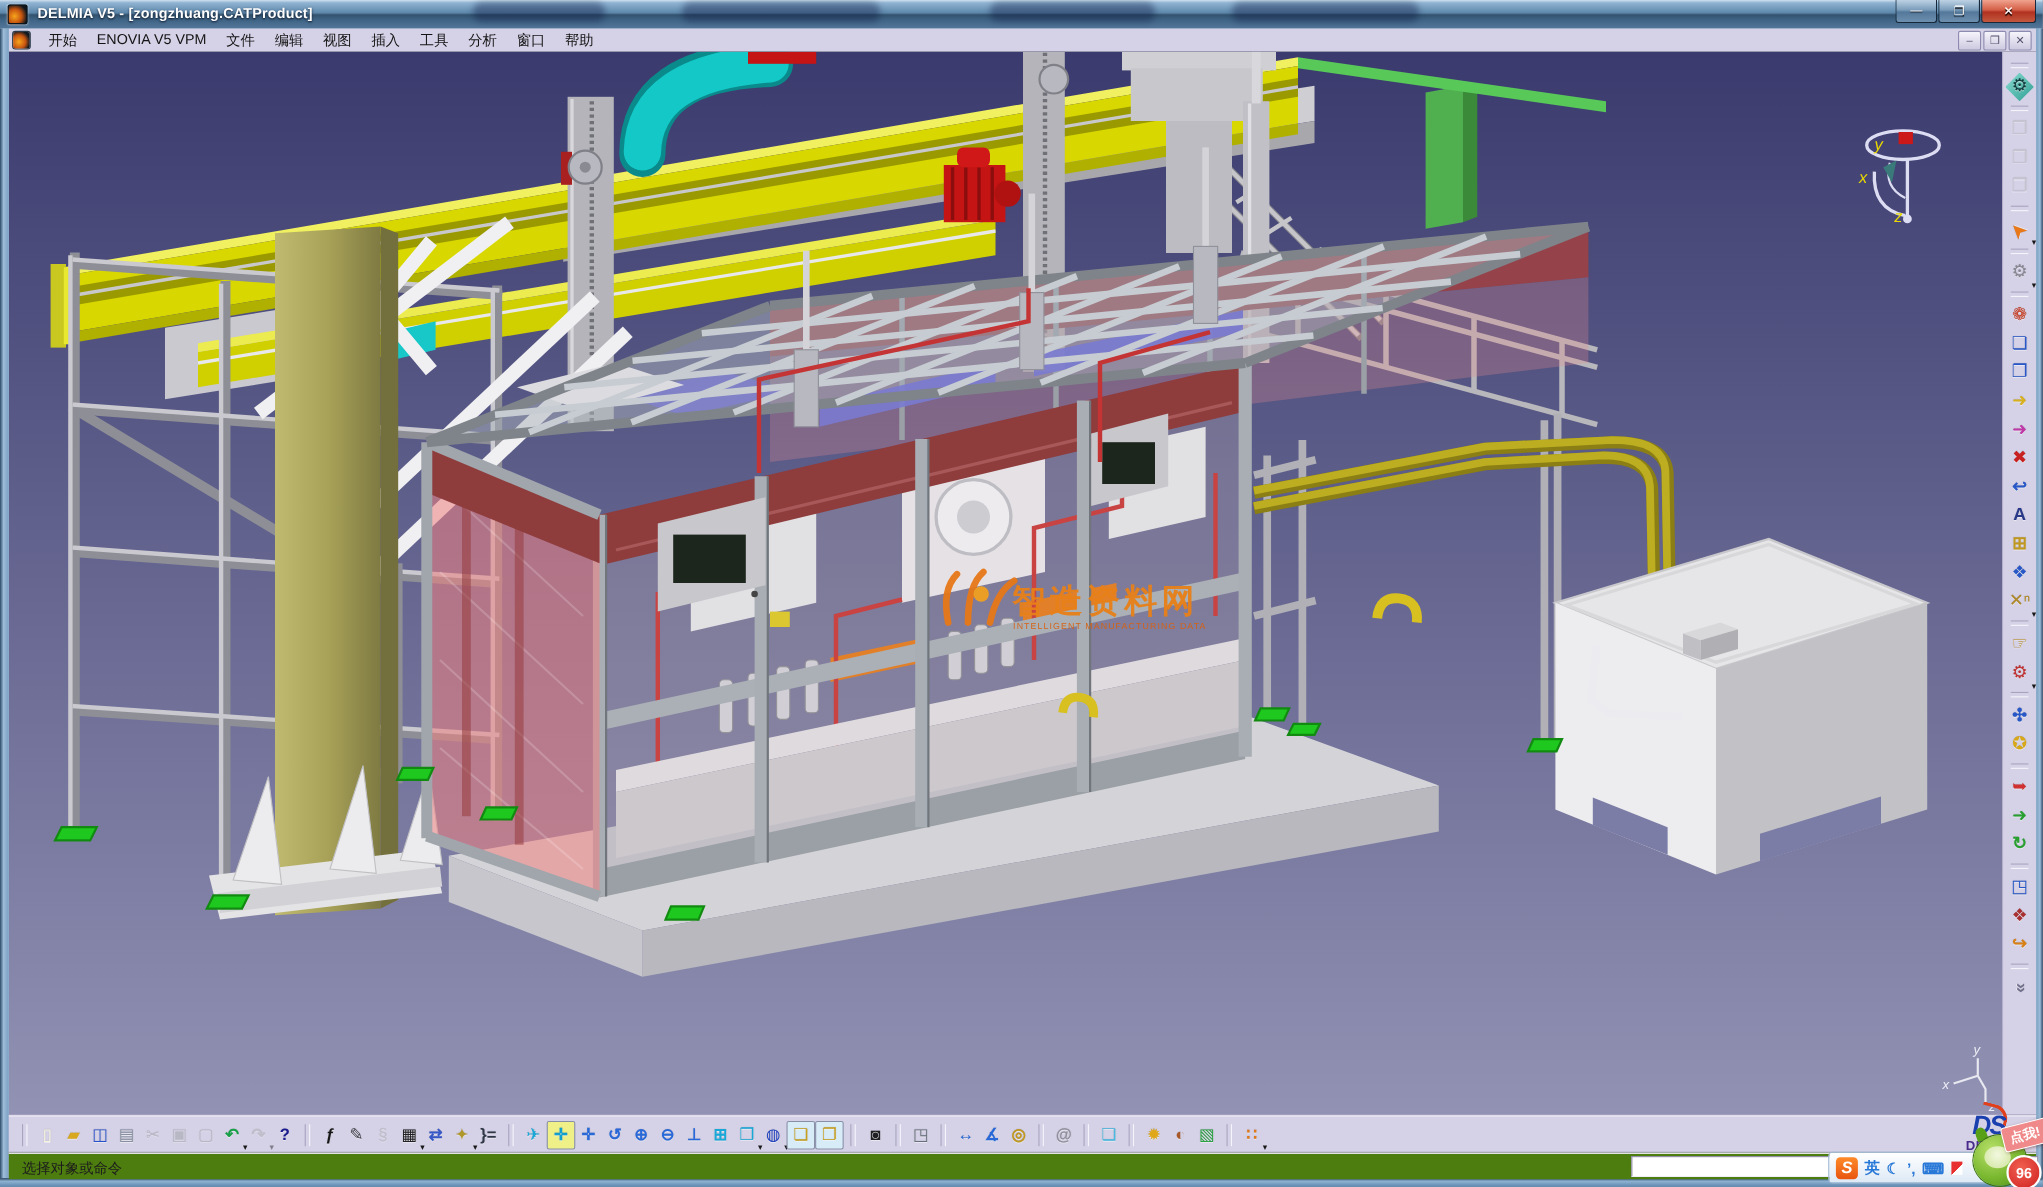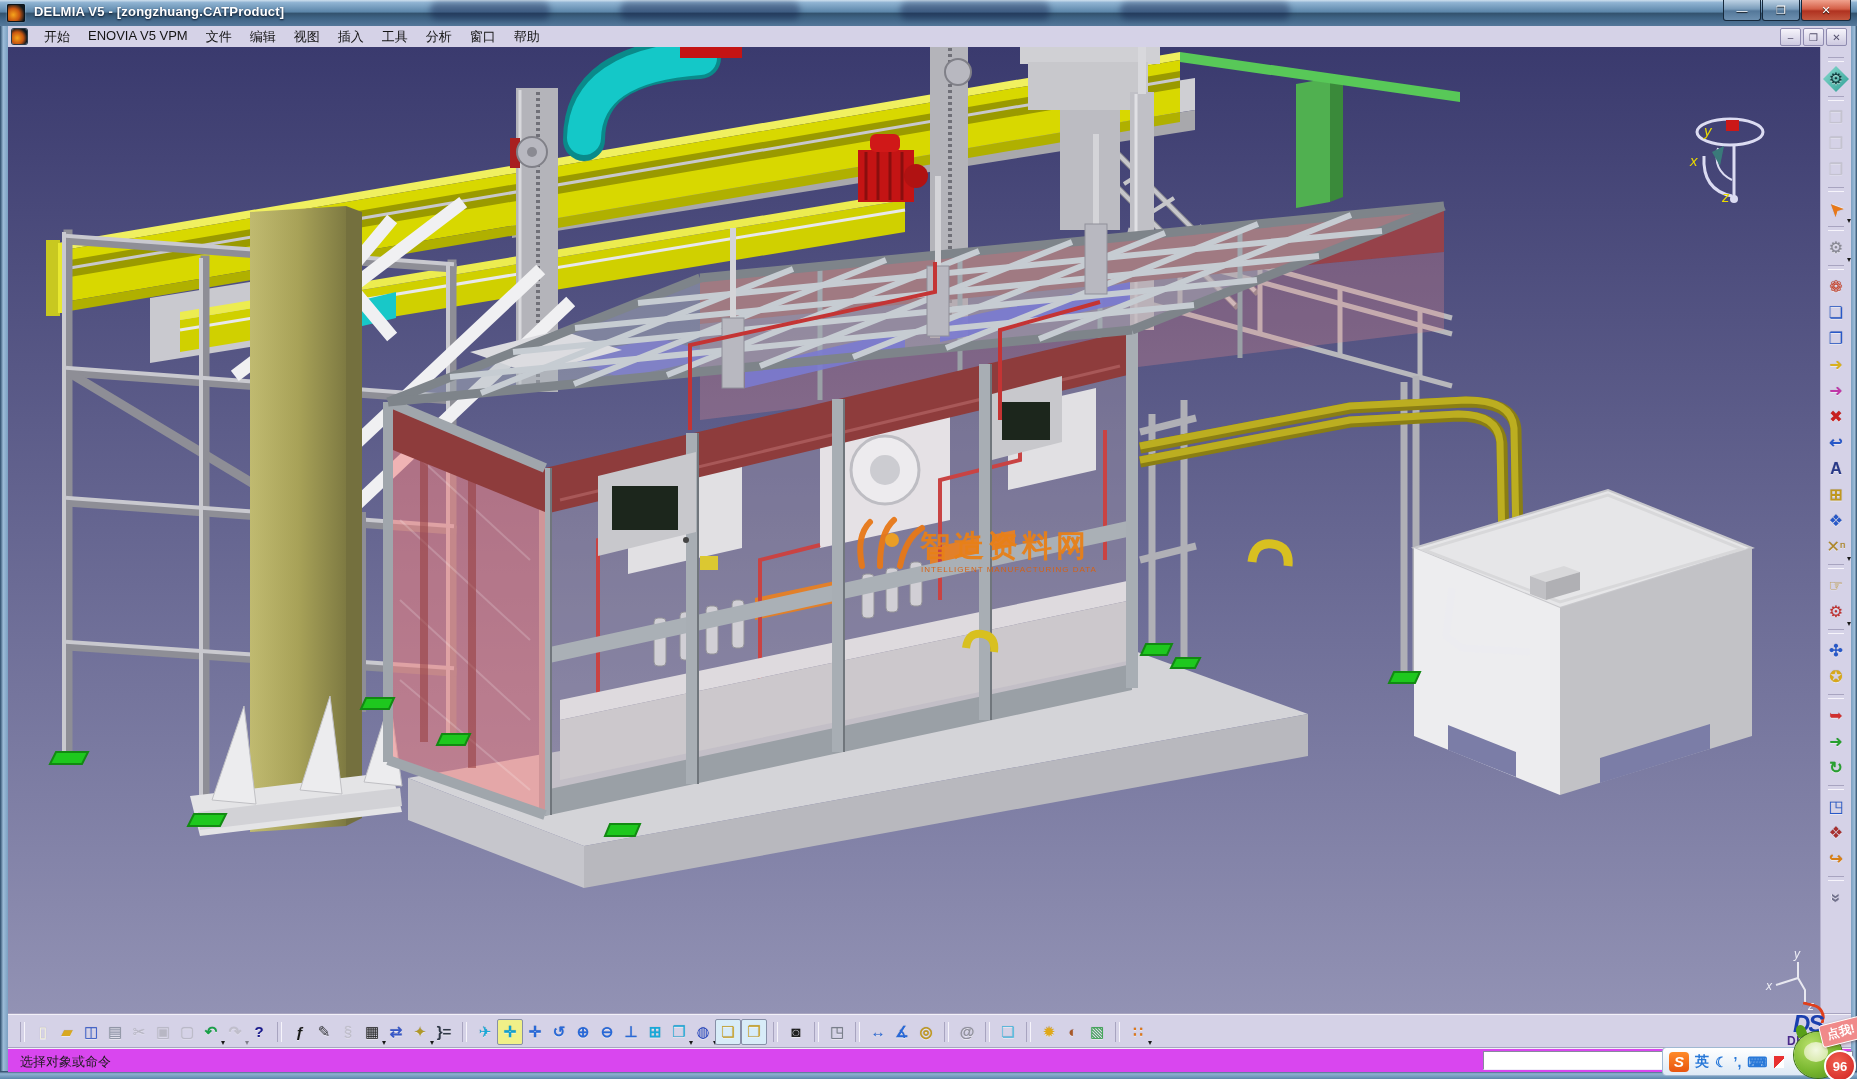--- a/index.html
+++ b/index.html
@@ -72,21 +72,21 @@
 
   
   .brand{position:absolute;right:16px;top:1008px;width:70px;height:40px;z-index:4;}
   .brand .ds{position:absolute;left:22px;top:2px;font-size:24px;font-weight:bold;font-style:italic;
     color:#1a3fae;letter-spacing:-2px;}
   .brand .swoosh{position:absolute;left:30px;top:-4px;width:22px;height:14px;border:3px solid #e0401c;
     border-bottom:none;border-left:none;border-radius:0 14px 0 0;transform:rotate(14deg);}
   .brand .nm{position:absolute;left:16px;top:26px;font-size:12px;font-weight:bold;color:#4a2a8a;letter-spacing:.5px;}
 
   
-  .statusbar{position:absolute;left:8px;top:1048px;width:1843px;height:23px;background:#d946ef;
+  .statusbar{position:absolute;left:8px;top:1048px;width:1843px;height:23px;background:#4d7c0f;
     border-top:1px solid #f2f0f8;box-shadow:0 -1px 0 #a8a4c0;}
   .status-msg{position:absolute;left:12px;top:4px;font-size:13px;color:#1c1c1c;}
   .cmd-input{position:absolute;left:1475px;top:2px;width:308px;height:17px;background:#fff;
     border:1px solid #8a87a0;border-right-color:#f0eef8;border-bottom-color:#f0eef8;font-size:12px;padding:0 3px;}
   .cmd-input2{position:absolute;left:1793px;top:2px;width:50px;height:17px;background:#fff;
     border:1px solid #8a87a0;}
 
   
   .ime{position:absolute;left:1662px;top:1047px;width:150px;height:29px;z-index:6;
     background:linear-gradient(180deg,#ffffff,#dde9f5);border:1px solid #9fb8d2;border-radius:4px;

